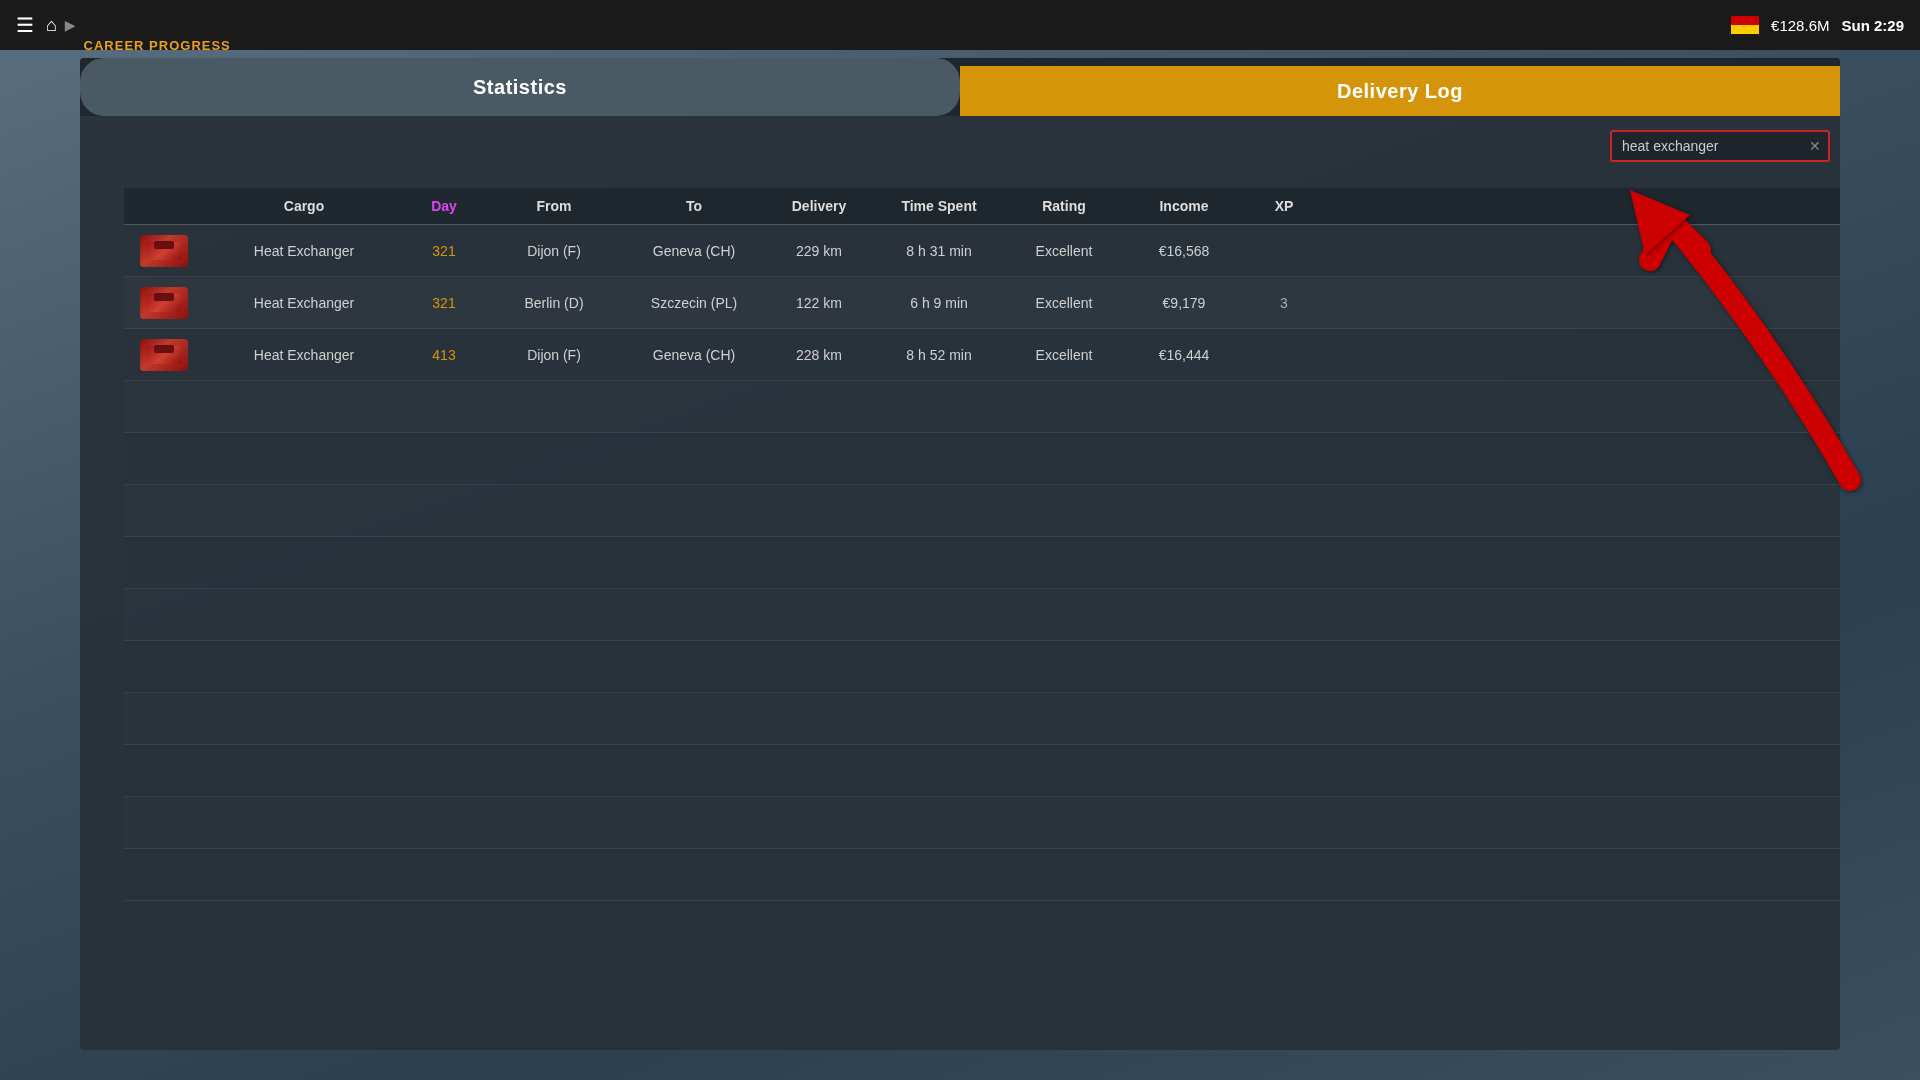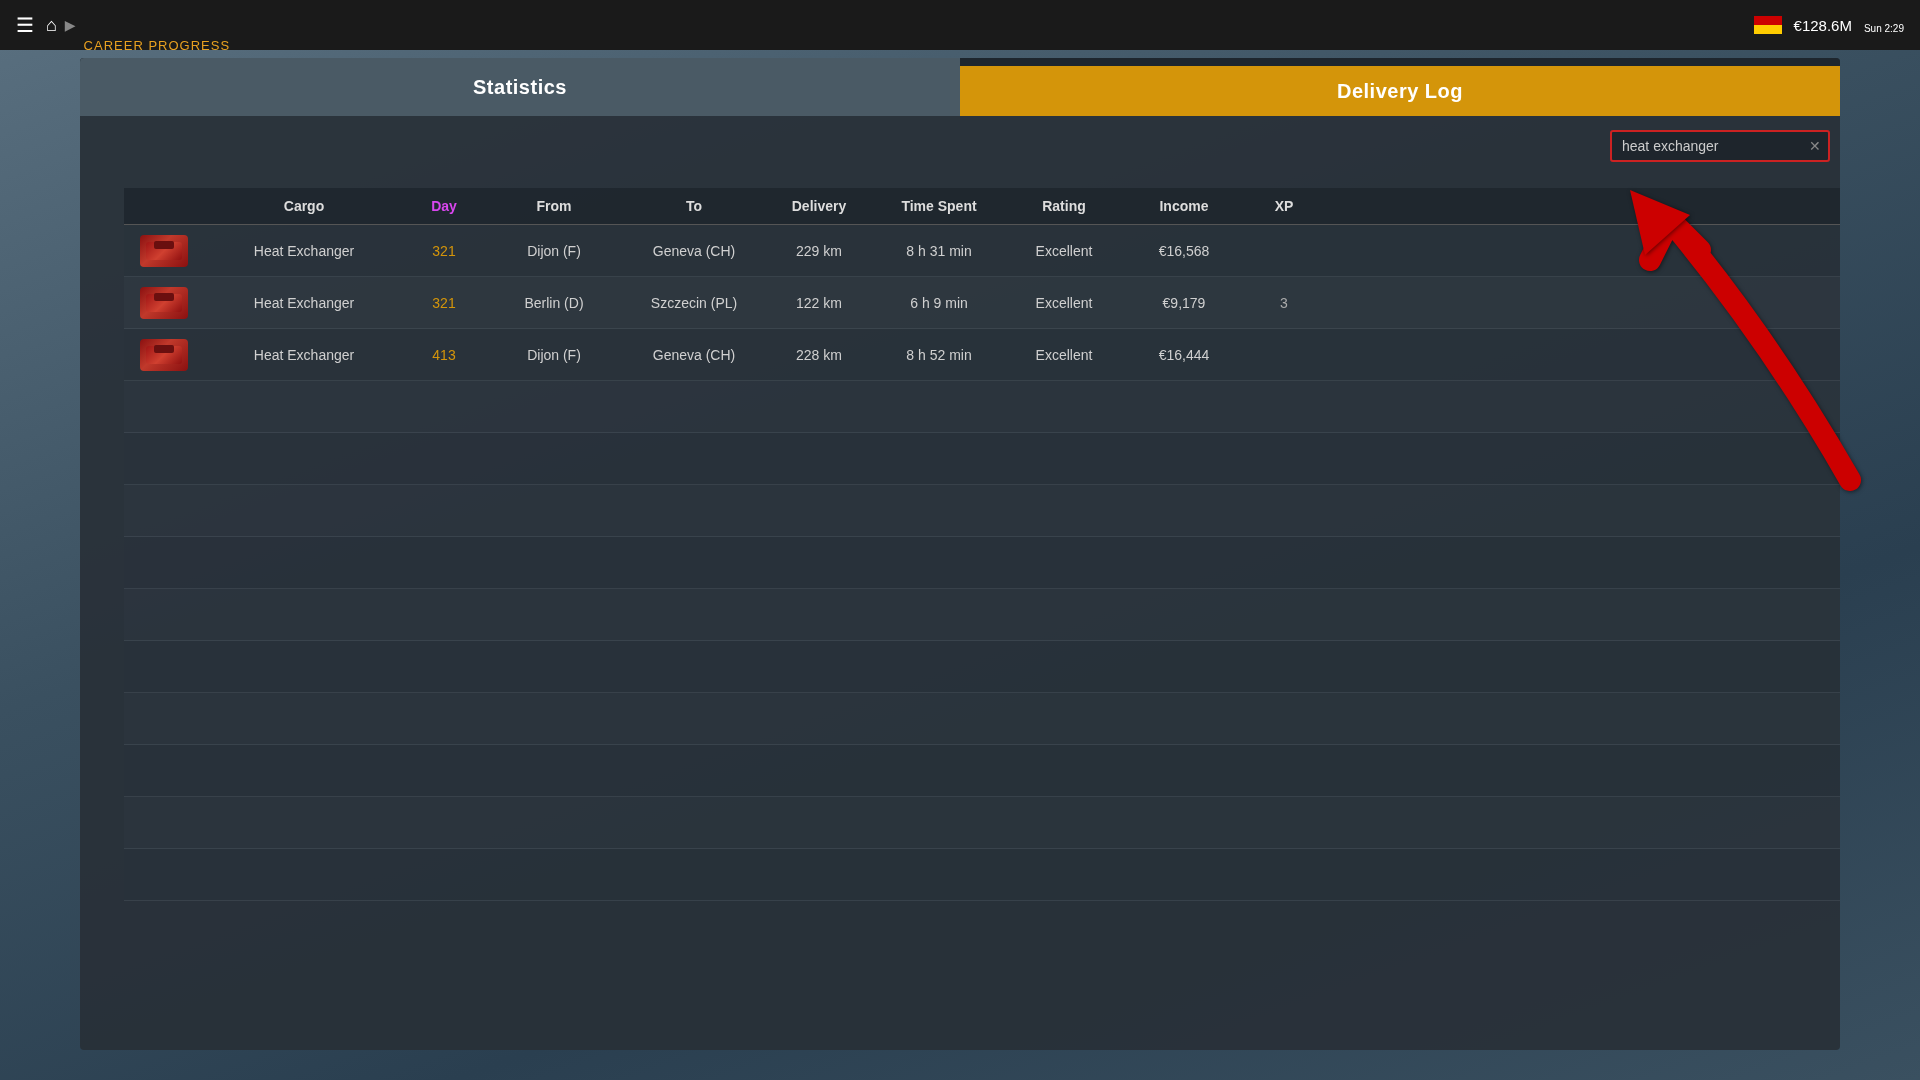--- a/index.html
+++ b/index.html
@@ -42,21 +42,21 @@
       margin-right: 8px;
     }
     .topbar-arrow {
       color: #888;
       margin-right: 8px;
       font-size: 14px;
     }
     .topbar-breadcrumb {
       color: #e8a020;
       font-size: 13px;
-      font-weight: 400;
+      font-weight: 700;
       letter-spacing: 1px;
       text-transform: uppercase;
       margin-top: 41px;
     }
     .topbar-right {
       margin-left: auto;
       display: flex;
       align-items: flex-end;
       gap: 12px;
     }
@@ -67,22 +67,22 @@
     }
     .flag-top { width: 28px; height: 9px; background: #cc0000; }
     .flag-bottom { width: 28px; height: 9px; background: #ffcc00; }
     .topbar-money {
       color: #fff;
       font-size: 15px;
       font-weight: 500;
     }
     .topbar-time {
       color: #fff;
-      font-size: 10px;
-      font-weight: 400;
+      font-size: 15px;
+      font-weight: 700;
     }
 
     
     .main-panel {
       position: absolute;
       top: 58px;
       left: 80px;
       right: 80px;
       bottom: 30px;
       background: rgba(40, 48, 55, 0.92);
@@ -102,20 +102,21 @@
       align-items: center;
       justify-content: center;
       font-size: 20px;
       font-weight: 600;
       cursor: pointer;
       letter-spacing: 0.5px;
     }
     .tab-statistics {
       background: #4a5a65;
       color: #ffffff;
+      border-radius: 24px;
     }
     .tab-delivery-log {
       background: #d4950a;
       color: #ffffff;
       margin-top: 8px;
     }
 
     
     .search-container {
       position: absolute;

